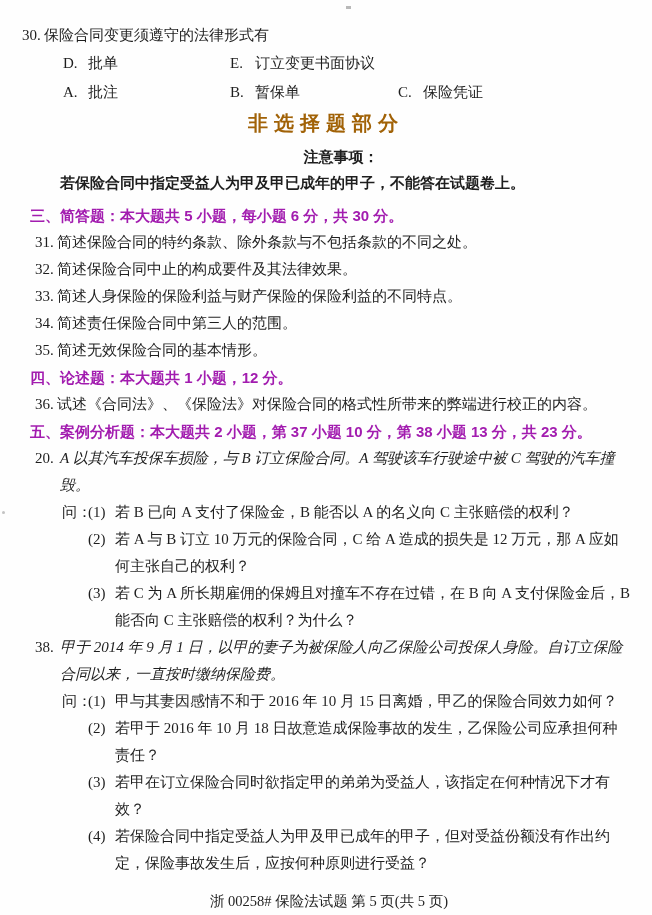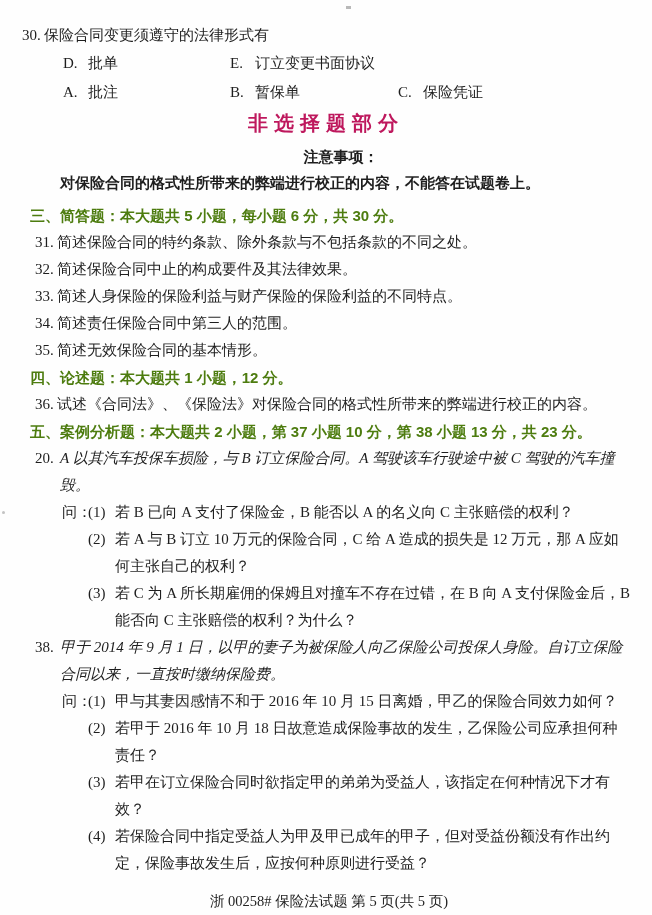--- a/index.html
+++ b/index.html
@@ -40,21 +40,21 @@
 
   
   .part-heading {
     margin: 3px 0 7px 0;
     text-align: center;
     font-family: "Liberation Sans", "DejaVu Sans", sans-serif;
     font-weight: bold;
     font-size: 20px;
     line-height: 26px;
     letter-spacing: 6px;
-    color: #be185d;
+    color: #a16207;
   }
 
   .notice-title {
     line-height: 27px;
     padding-left: 30px;
     font-family: "Liberation Sans", "DejaVu Sans", sans-serif;
     font-weight: bold;
     font-size: 15px;
     text-align: center;
   }
@@ -65,21 +65,21 @@
     font-weight: 600;
   }
 
   .sec-h {
     line-height: 27px;
     padding-left: 30px;
     padding-right: 20px;
     font-family: "Liberation Sans", "DejaVu Sans", sans-serif;
     font-weight: bold;
     font-size: 15px;
-    color: #4d7c0f;
+    color: #a21caf;
   }
   .sec-h.first { margin-top: 5px; }
 
   
   .ask-line {
     line-height: 27px;
     padding-left: 115px;
     padding-right: 20px;
   }
   .ask-prefix {
@@ -123,21 +123,21 @@
       <span class="opt col-1"><span class="opt-label">D.</span><span>批单</span></span><span class="opt"><span class="opt-label">E.</span><span>订立变更书面协议</span></span>
     </div>
     <div class="opt-row">
       <span class="opt col-1"><span class="opt-label">A.</span><span>批注</span></span><span class="opt col-2"><span class="opt-label">B.</span><span>暂保单</span></span><span class="opt"><span class="opt-label">C.</span><span>保险凭证</span></span>
     </div>
   </section>
 
   <div class="part-heading">非选择题部分</div>
 
   <div class="notice-title">注意事项：</div>
-  <div class="notice-body">对保险合同的格式性所带来的弊端进行校正的内容，不能答在试题卷上。</div>
+  <div class="notice-body">若保险合同中指定受益人为甲及甲已成年的甲子，不能答在试题卷上。</div>
 
   <div class="sec-h first">三、简答题：本大题共 5 小题，每小题 6 分，共 30 分。</div>
   <div class="q-line">
     <span class="q-num">31.</span><span>简述保险合同的特约条款、除外条款与不包括条款的不同之处。</span>
   </div>
   <div class="q-line">
     <span class="q-num">32.</span><span>简述保险合同中止的构成要件及其法律效果。</span>
   </div>
   <div class="q-line">
     <span class="q-num">33.</span><span>简述人身保险的保险利益与财产保险的保险利益的不同特点。</span>

